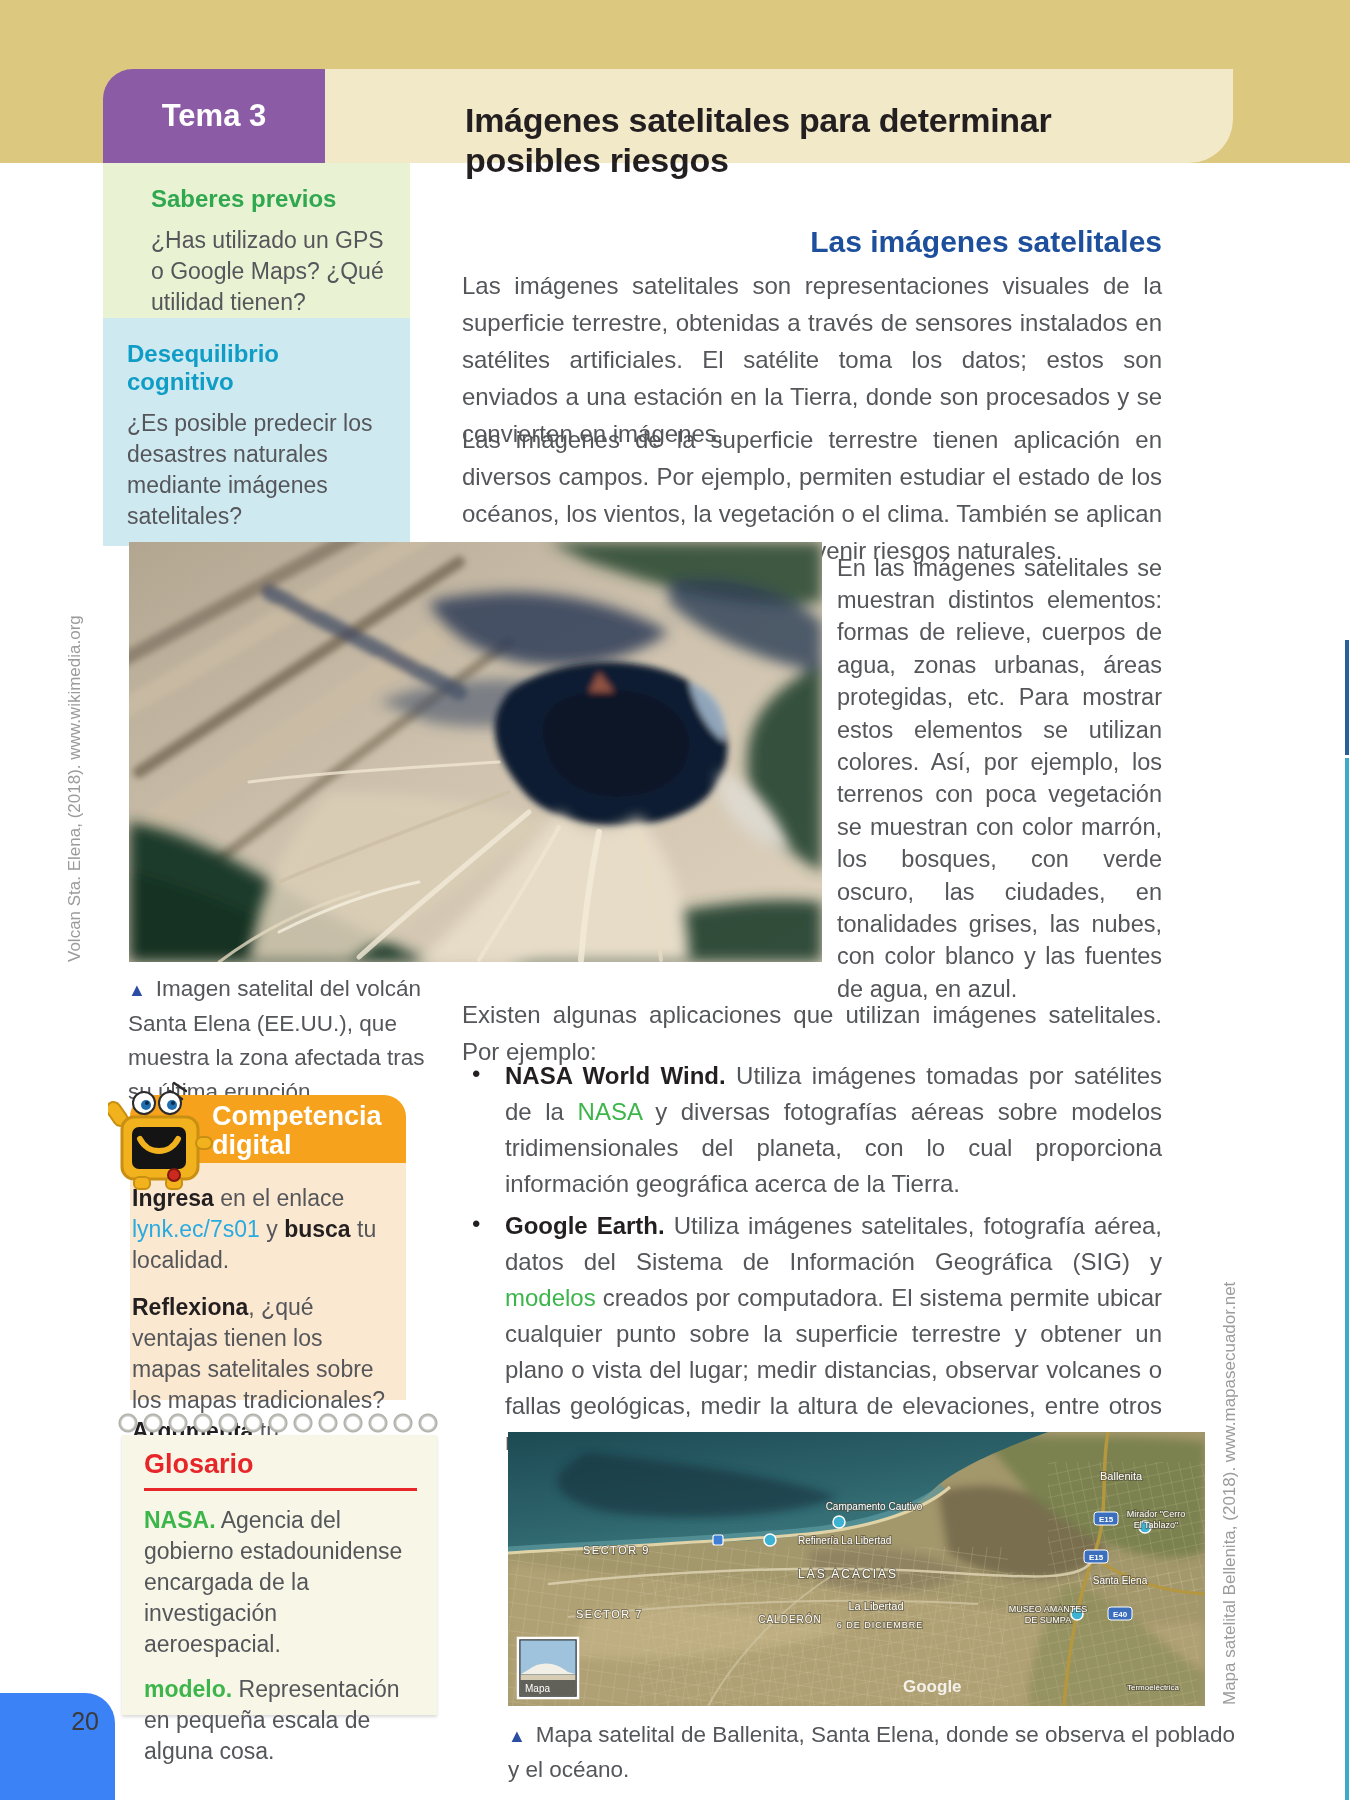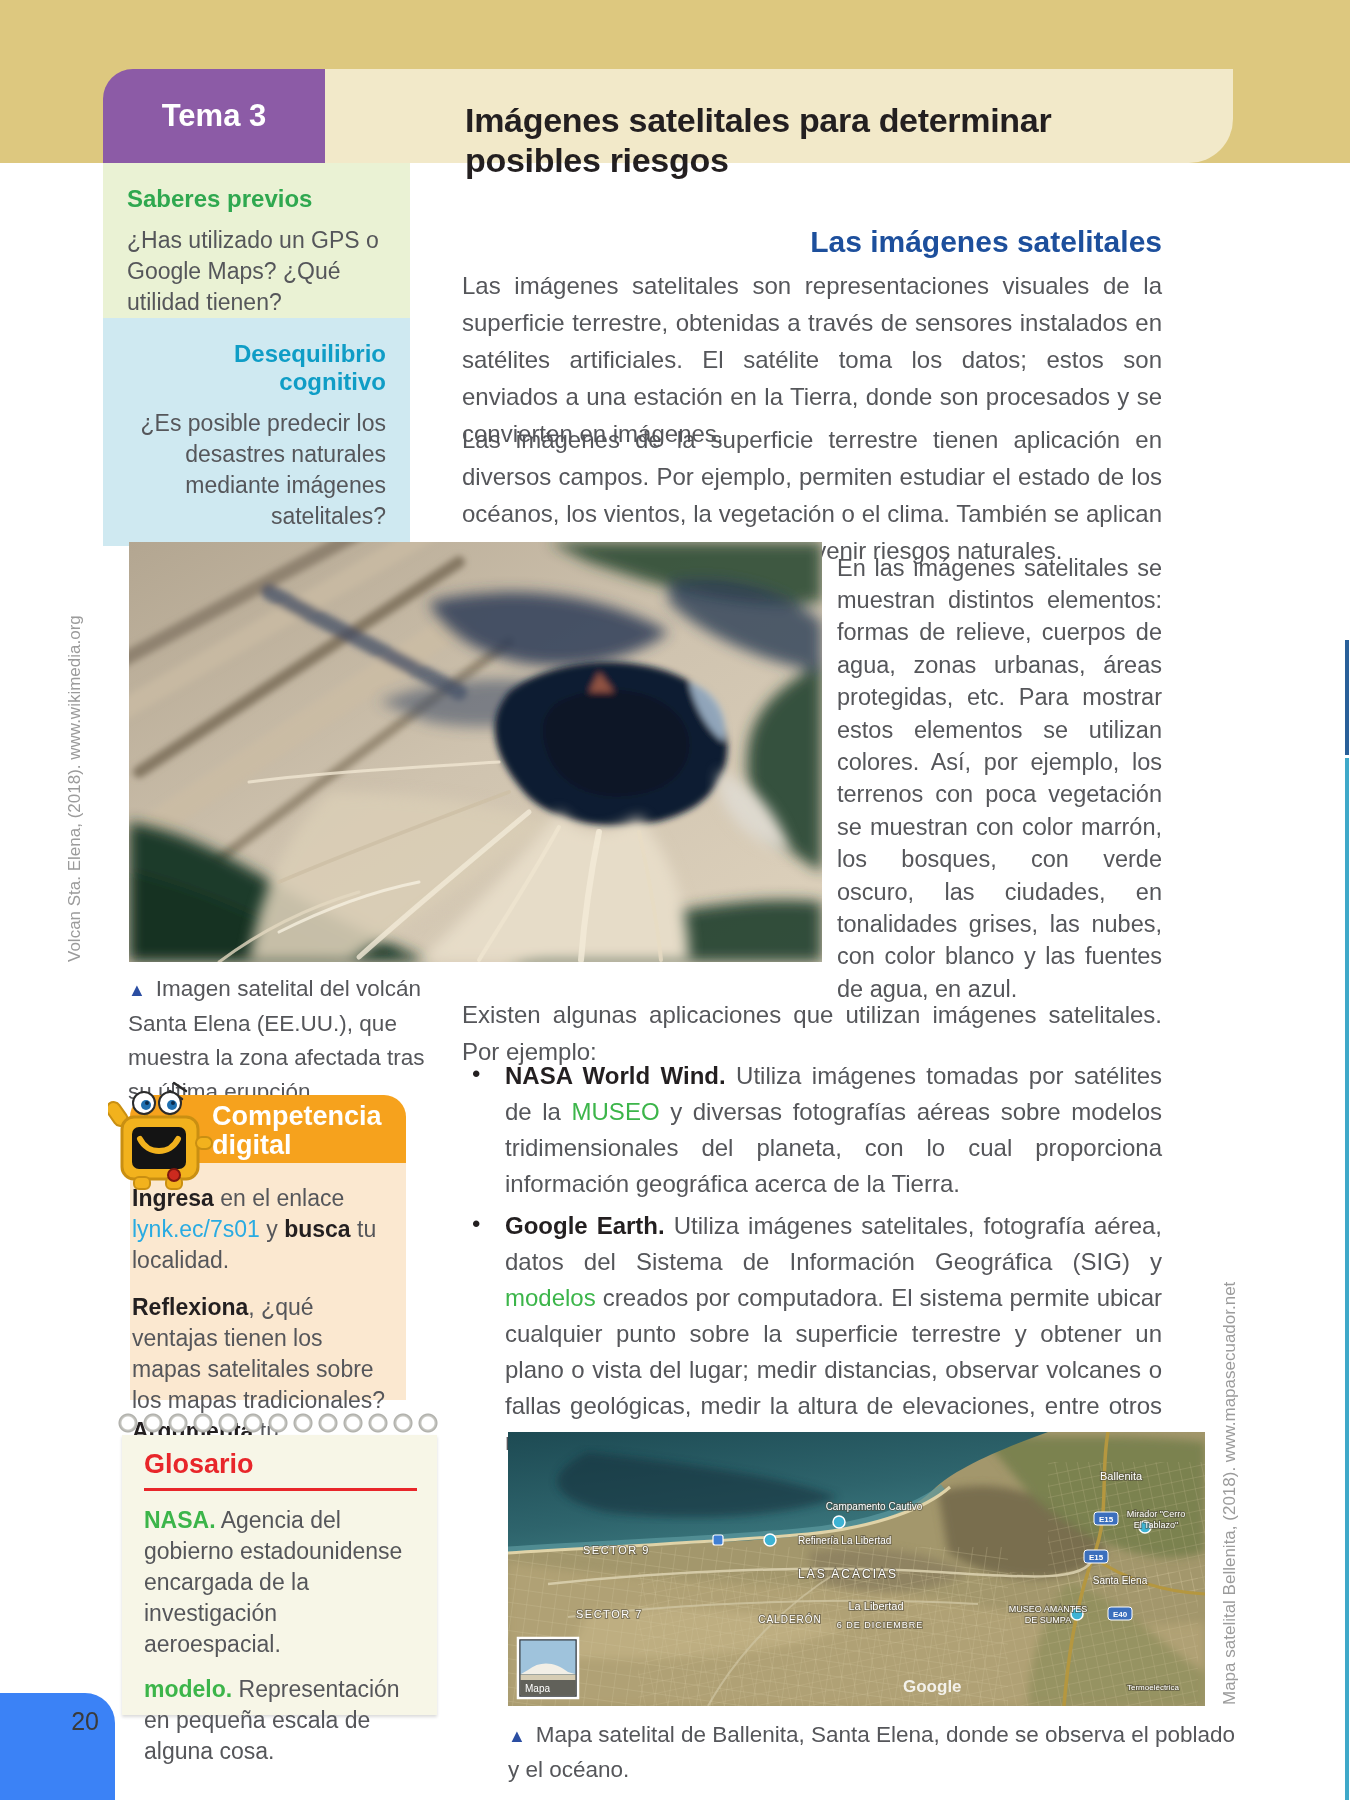--- a/index.html
+++ b/index.html
@@ -11,22 +11,22 @@
   .tan-band{left:0;top:0;width:1350px;height:163px;background:#ddc87f;}
   .tema-box{left:103px;top:69px;width:222px;height:94px;background:#8c5ba6;border-radius:30px 0 0 0;
             display:flex;align-items:center;justify-content:center;}
   .tema-box span{color:#ffffff;font-weight:bold;font-size:31px;}
   .title-box{left:325px;top:69px;width:908px;height:94px;background:#f2e9c9;border-radius:0 0 44px 0;}
   .page-title{position:absolute;left:140px;top:8px;width:660px;color:#231f20;font-weight:bold;
               font-size:34px;line-height:40px;letter-spacing:-0.3px;}
 
   
   .side-box{left:103px;width:307px;padding:0;box-sizing:border-box;}
-  .box-green{top:163px;height:155px;background:#eaf2d4;}
-  .box-blue{top:318px;height:228px;background:#cfe9f1;text-align:right;}
+  .box-green{top:163px;height:155px;background:#eaf2d4;padding-left:24px;}
+  .box-blue{top:318px;height:228px;background:#cfe9f1;}
   .side-inner{padding:22px 24px 0 24px;}
   .side-title{font-weight:bold;font-size:24px;margin:0 0 12px 0;}
   .side-title.green{color:#2fa84f;}
   .side-title.teal{color:#0f9dc6;}
   .side-text{font-size:23px;line-height:31px;color:#55565a;margin:0;}
 
   
   .section-title{left:462px;top:200px;width:700px;color:#1d4f9c;font-weight:bold;font-size:30px;text-align:right;}
   .para{color:#55565a;font-size:24px;line-height:37px;text-align:justify;}
   .p1{left:462px;top:243px;width:700px;}
@@ -190,21 +190,21 @@
   <p class="abs para p3">En las imágenes satelitales se muestran distintos elementos: formas de relieve, cuerpos de agua, zonas urbanas, áreas protegidas, etc. Para mostrar estos elementos se utilizan colores. Así, por ejemplo, los terrenos con poca vegetación se muestran con color marrón, los bosques, con verde oscuro, las ciudades, en tonalidades grises, las nubes, con color blanco y las fuentes de agua, en azul.</p>
 
   <div class="abs fig-caption volcano-caption">
     <span class="tri">▲</span><span>Imagen satelital del volcán Santa Elena (EE.UU.), que muestra la zona afectada tras su última erupción.</span>
   </div>
 
   <p class="abs para apps-intro">Existen algunas aplicaciones que utilizan imágenes satelitales. Por ejemplo:</p>
 
   <div class="abs bullet b1">
     <span class="dot">•</span>
-    <p class="bullet-para"><span class="bold-dark">NASA World Wind.</span><span> Utiliza imágenes tomadas por satélites de la </span><span class="green-term">MUSEO</span><span> y diversas fotografías aéreas sobre modelos tridimensionales del planeta, con lo cual proporciona información geográfica acerca de la Tierra.</span></p>
+    <p class="bullet-para"><span class="bold-dark">NASA World Wind.</span><span> Utiliza imágenes tomadas por satélites de la </span><span class="green-term">NASA</span><span> y diversas fotografías aéreas sobre modelos tridimensionales del planeta, con lo cual proporciona información geográfica acerca de la Tierra.</span></p>
   </div>
 
   <div class="abs bullet b2">
     <span class="dot">•</span>
     <p class="bullet-para"><span class="bold-dark">Google Earth.</span><span> Utiliza imágenes satelitales, fotografía aérea, datos del Sistema de Información Geográfica (SIG) y </span><span class="green-term">modelos</span><span> creados por computadora. El sistema permite ubicar cualquier punto sobre la superficie terrestre y obtener un plano o vista del lugar; medir distancias, observar volcanes o fallas geológicas, medir la altura de elevaciones, entre otros recursos.</span></p>
   </div>
 
   <div class="abs comp-header">
     <div class="comp-title">Competencia digital</div>
   </div>

